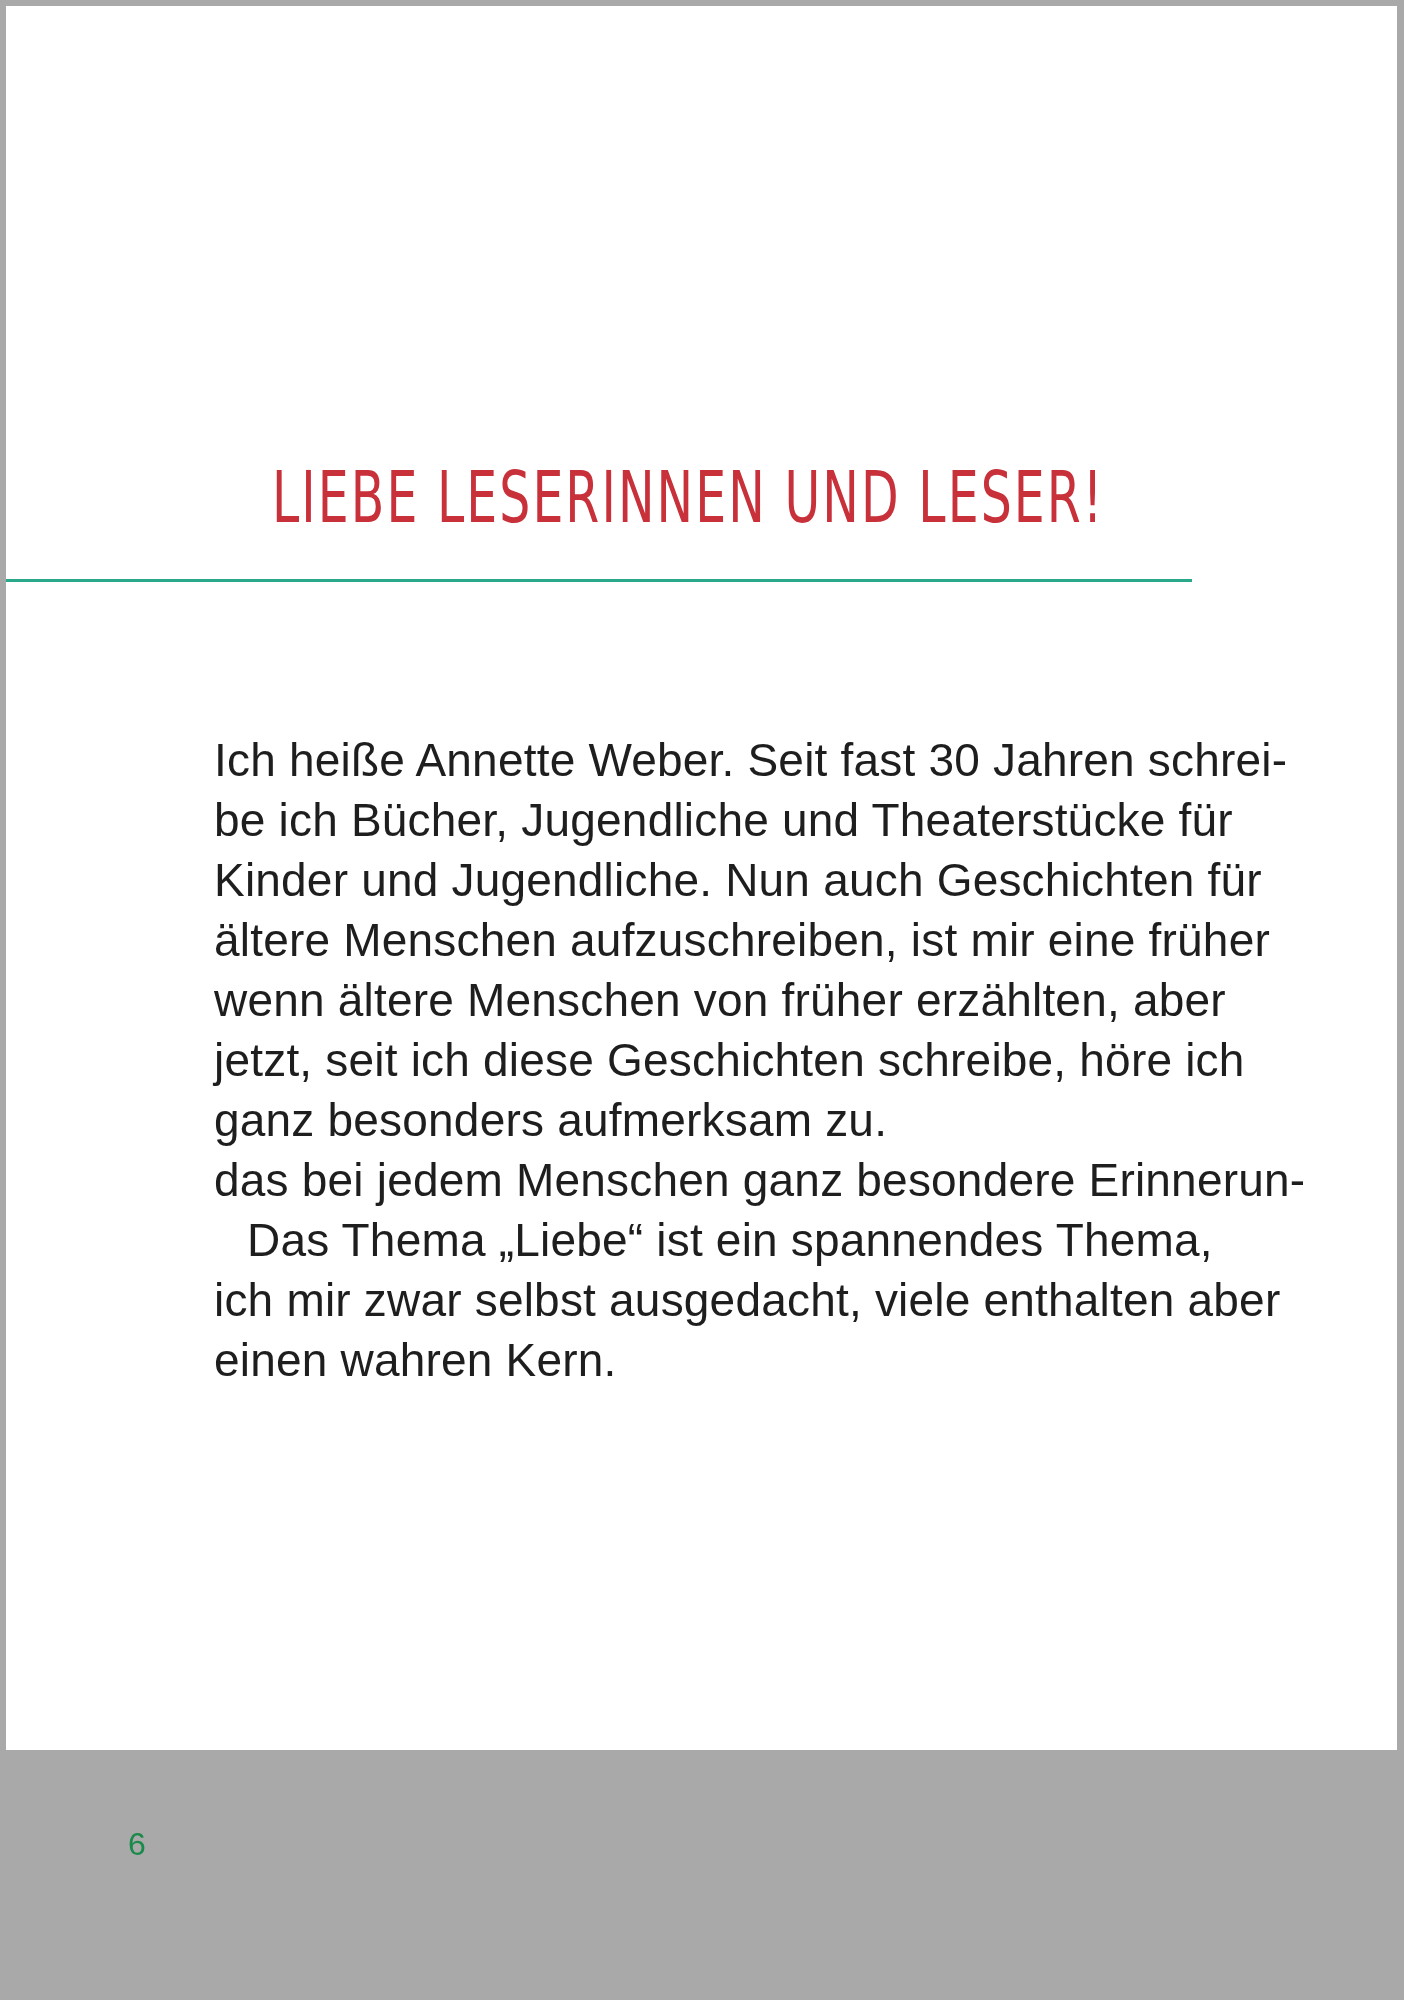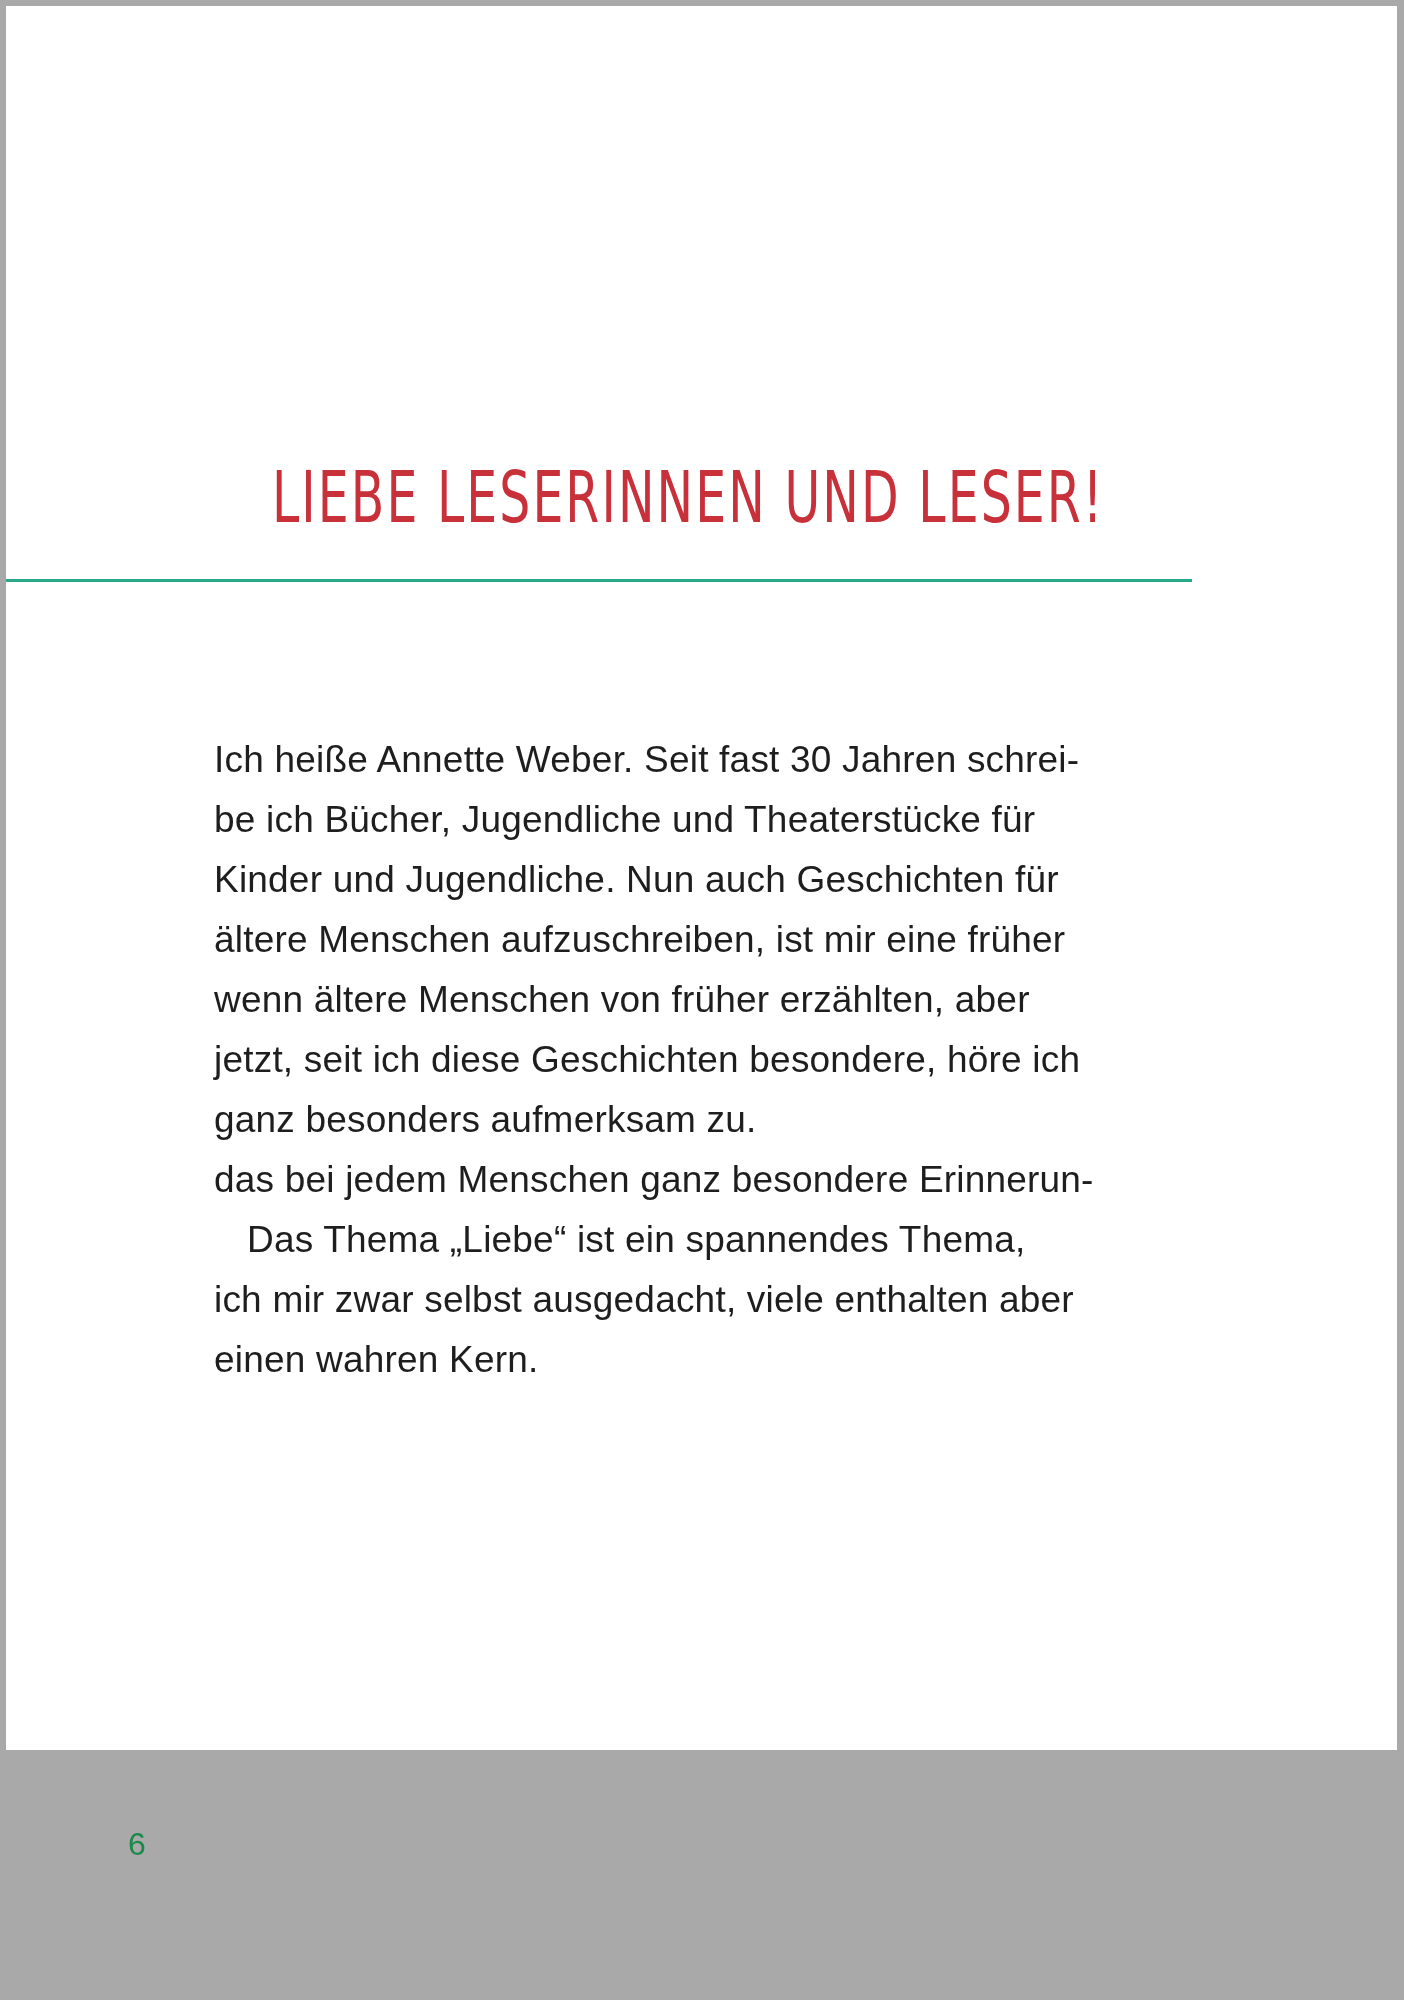--- a/index.html
+++ b/index.html
@@ -32,21 +32,21 @@
   .rule {
     position: absolute;
     left: 0; top: 573px;
     width: 1186px; height: 3px;
     background: #2aa88a;
   }
   .body-text {
     position: absolute;
     left: 208px; top: 724px;
     font-family: "Liberation Sans", sans-serif;
-    font-size: 37px;
+    font-size: 46px;
     line-height: 60px;
     color: #1e1e1e;
     letter-spacing: 0.2px;
   }
   .line { display: block; white-space: nowrap; }
   .line.indent { padding-left: 33px; }
   .page-number {
     position: absolute;
     left: 122px; top: 1822px;
     font-family: "Liberation Sans", sans-serif;
@@ -62,21 +62,21 @@
   <h1 class="heading">LIEBE LESERINNEN UND LESER!</h1>
   <div class="rule"></div>
 
   <div class="body-text">
     <div class="paragraph">
       <span class="line">Ich heiße Annette Weber. Seit fast 30 Jahren schrei-</span>
       <span class="line">be ich Bücher, Jugendliche und Theaterstücke für</span>
       <span class="line">Kinder und Jugendliche. Nun auch Geschichten für</span>
       <span class="line">ältere Menschen aufzuschreiben, ist mir eine früher</span>
       <span class="line">wenn ältere Menschen von früher erzählten, aber</span>
-      <span class="line">jetzt, seit ich diese Geschichten besondere, höre ich</span>
+      <span class="line">jetzt, seit ich diese Geschichten schreibe, höre ich</span>
       <span class="line">ganz besonders aufmerksam zu.</span>
     </div>
     <div class="paragraph">
       <span class="line">das bei jedem Menschen ganz besondere Erinnerun-</span>
       <span class="line indent">Das Thema „Liebe“ ist ein spannendes Thema,</span>
       <span class="line">ich mir zwar selbst ausgedacht, viele enthalten aber</span>
       <span class="line">einen wahren Kern.</span>
     </div>
   </div>
 

